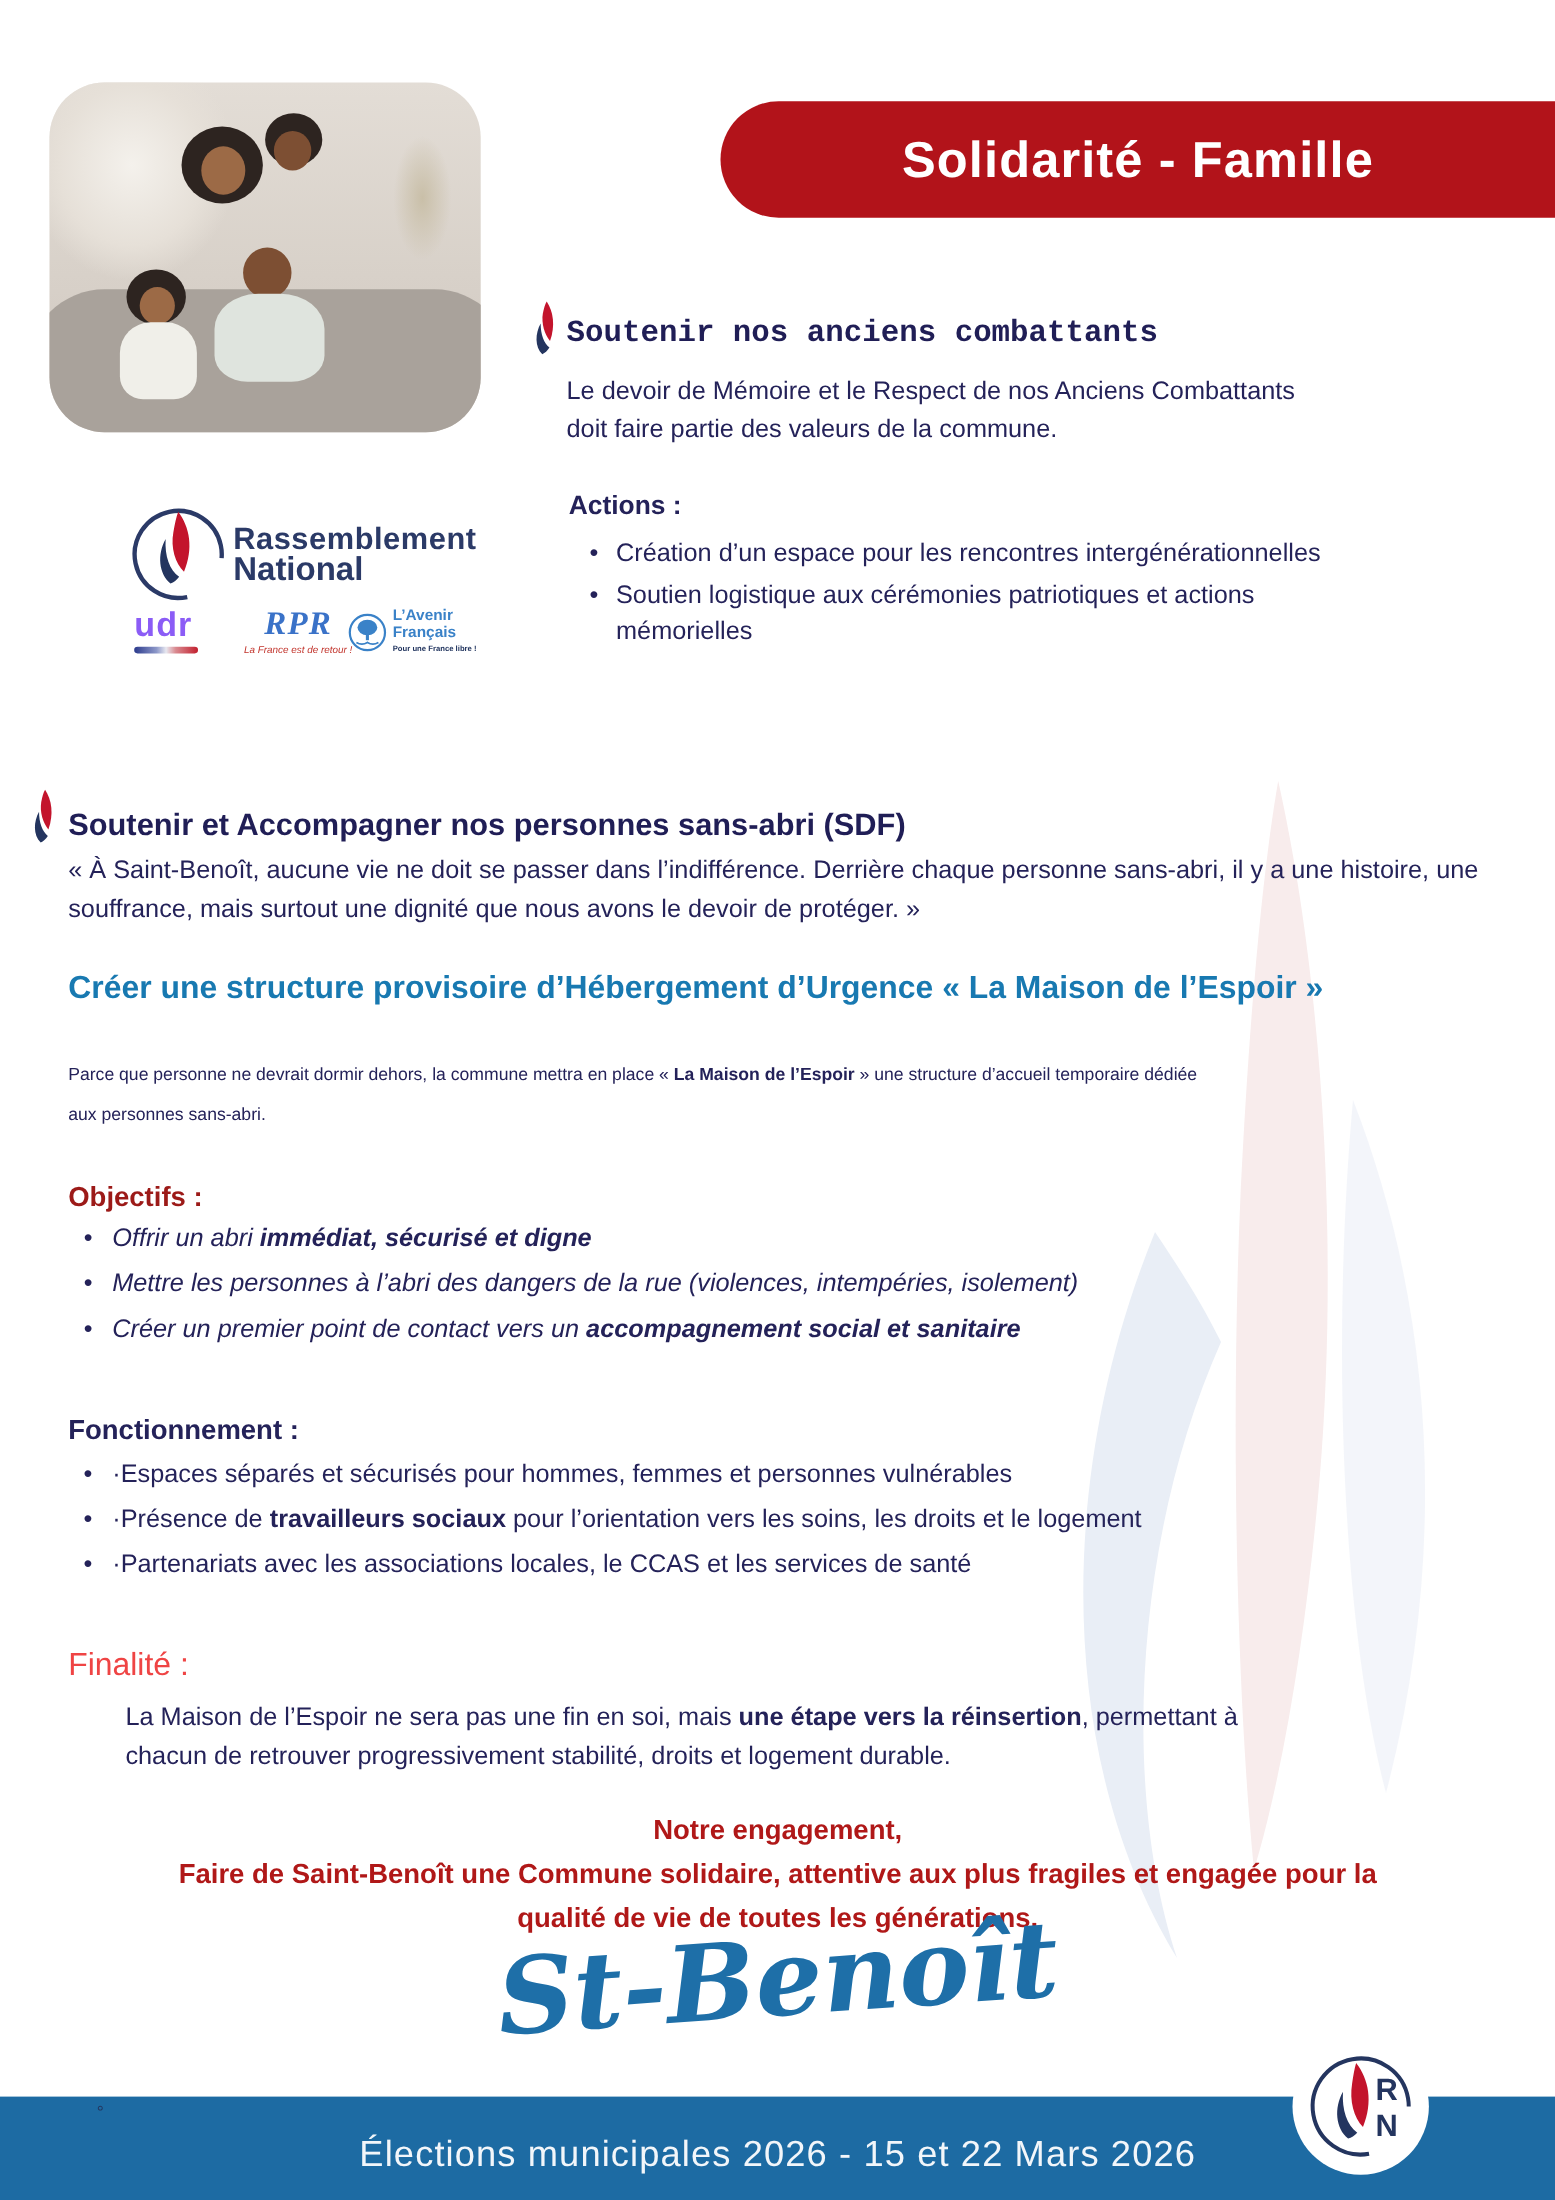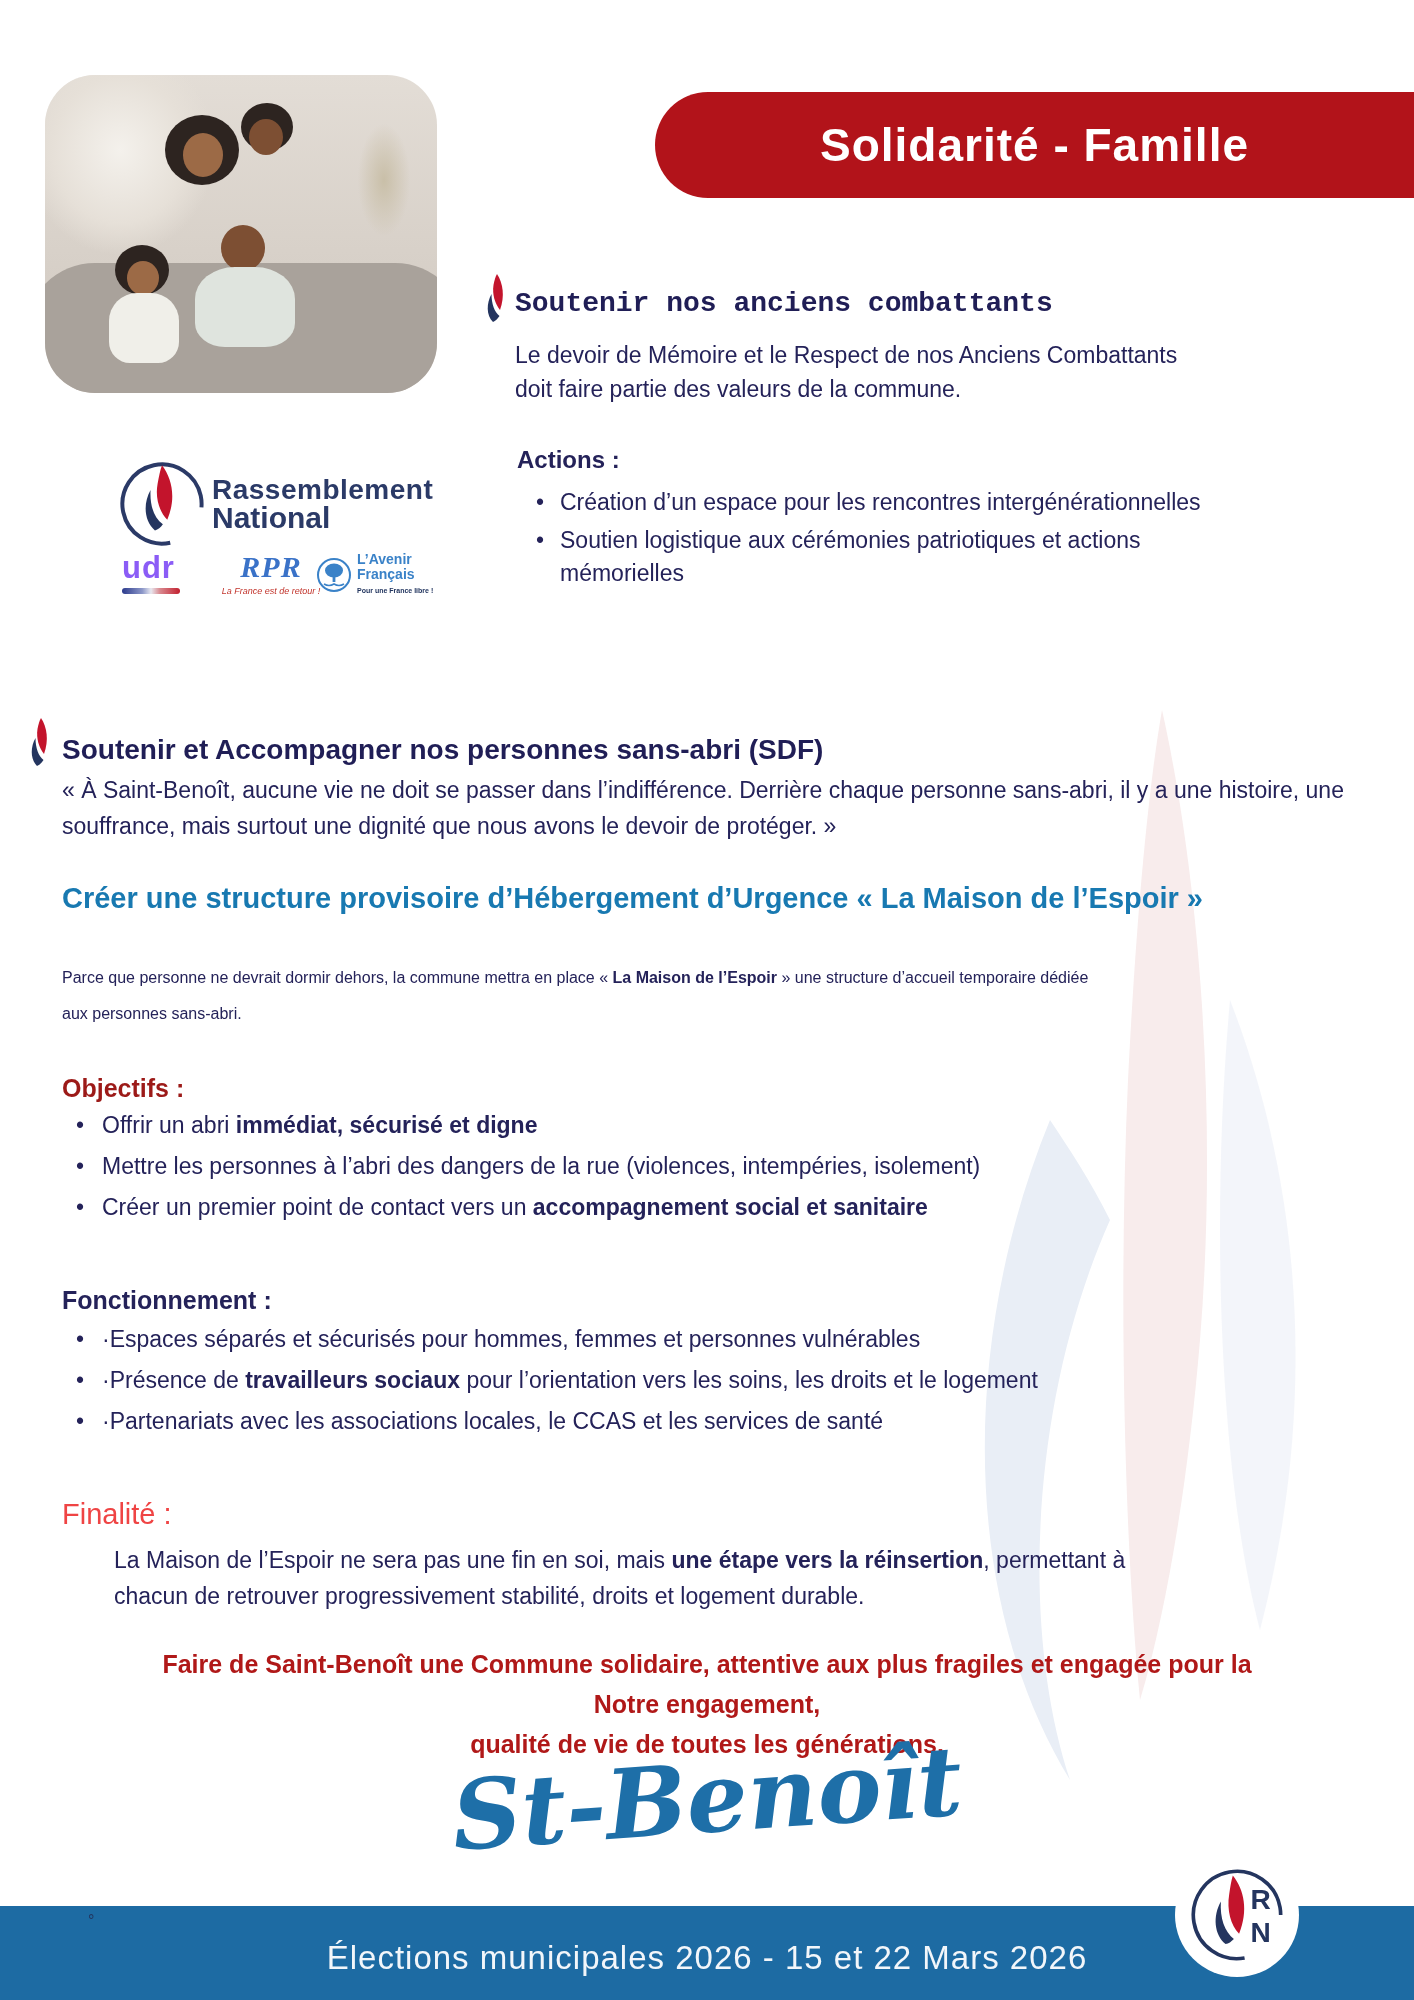--- a/index.html
+++ b/index.html
@@ -50,21 +50,21 @@
   .avenir .txt{line-height:15px;color:#3a82c8;}
   .avenir .txt .a1,.avenir .txt .a2{font-size:14px;font-weight:800;}
   .avenir .txt .a3{font-size:7px;font-weight:700;color:#22355f;margin-top:1px;}
   
   .sdf-title{position:absolute;left:62px;top:734px;font-size:28px;font-weight:bold;color:#201e56;}
   .sdf-quote{position:absolute;left:62px;top:772px;width:1310px;font-size:23px;line-height:36px;}
   .sdf-sub{position:absolute;left:62px;top:882px;font-size:29px;font-weight:bold;color:#1879b1;}
   .sdf-intro{position:absolute;left:62px;top:960px;width:1030px;font-size:16px;line-height:36px;}
   .obj-label{position:absolute;left:62px;top:1074px;font-size:25px;font-weight:bold;color:#9c1a18;}
   .obj-list{position:absolute;left:102px;top:1112px;width:940px;margin:0;padding:0;list-style:none;font-size:23px;line-height:26px;}
-  .obj-list li{position:relative;margin:0 0 15px 0;}
+  .obj-list li{position:relative;margin:0 0 15px 0;font-style:italic;}
   .obj-list li::before{content:"•";position:absolute;left:-26px;top:0;}
   .fonc-label{position:absolute;left:62px;top:1286px;font-size:25px;font-weight:bold;}
   .fonc-list{position:absolute;left:102px;top:1326px;width:980px;margin:0;padding:0;list-style:none;font-size:23px;line-height:26px;}
   .fonc-list li{position:relative;margin:0 0 15px 0;}
   .fonc-list li::before{content:"•";position:absolute;left:-26px;top:0;}
   .fin-label{position:absolute;left:62px;top:1498px;font-size:29px;font-weight:normal;color:#ef4444;}
   .fin-body{position:absolute;left:80px;top:1542px;width:1030px;font-size:23px;line-height:36px;margin-left:34px;}
   
   .engagement{position:absolute;left:0;top:1644px;width:1414px;text-align:center;color:#b01818;
     font-size:25px;font-weight:bold;line-height:40px;}
@@ -179,22 +179,22 @@
     <ul class="fonc-list">
       <li><span>·Espaces séparés et sécurisés pour hommes, femmes et personnes vulnérables</span></li>
       <li><span>·Présence de </span><b>travailleurs sociaux</b><span> pour l’orientation vers les soins, les droits et le logement</span></li>
       <li><span>·Partenariats avec les associations locales, le CCAS et les services de santé</span></li>
     </ul>
 
     <div class="fin-label">Finalité :</div>
     <div class="fin-body"><span>La Maison de l’Espoir ne sera pas une fin en soi, mais </span><b>une étape vers la réinsertion</b><span>, permettant à chacun de retrouver progressivement stabilité, droits et logement durable.</span></div>
 
     <div class="engagement">
+      <div>Notre engagement,</div>
       <div>Faire de Saint-Benoît une Commune solidaire, attentive aux plus fragiles et engagée pour la</div>
-      <div>Notre engagement,</div>
       <div>qualité de vie de toutes les générations.</div>
     </div>
 
     <div class="signature">St-Benoît</div>
 
     <div class="footer">
       <div class="txt">Élections municipales 2026 - 15 et 22 Mars 2026</div>
     </div>
     <div class="degree">°</div>
 

